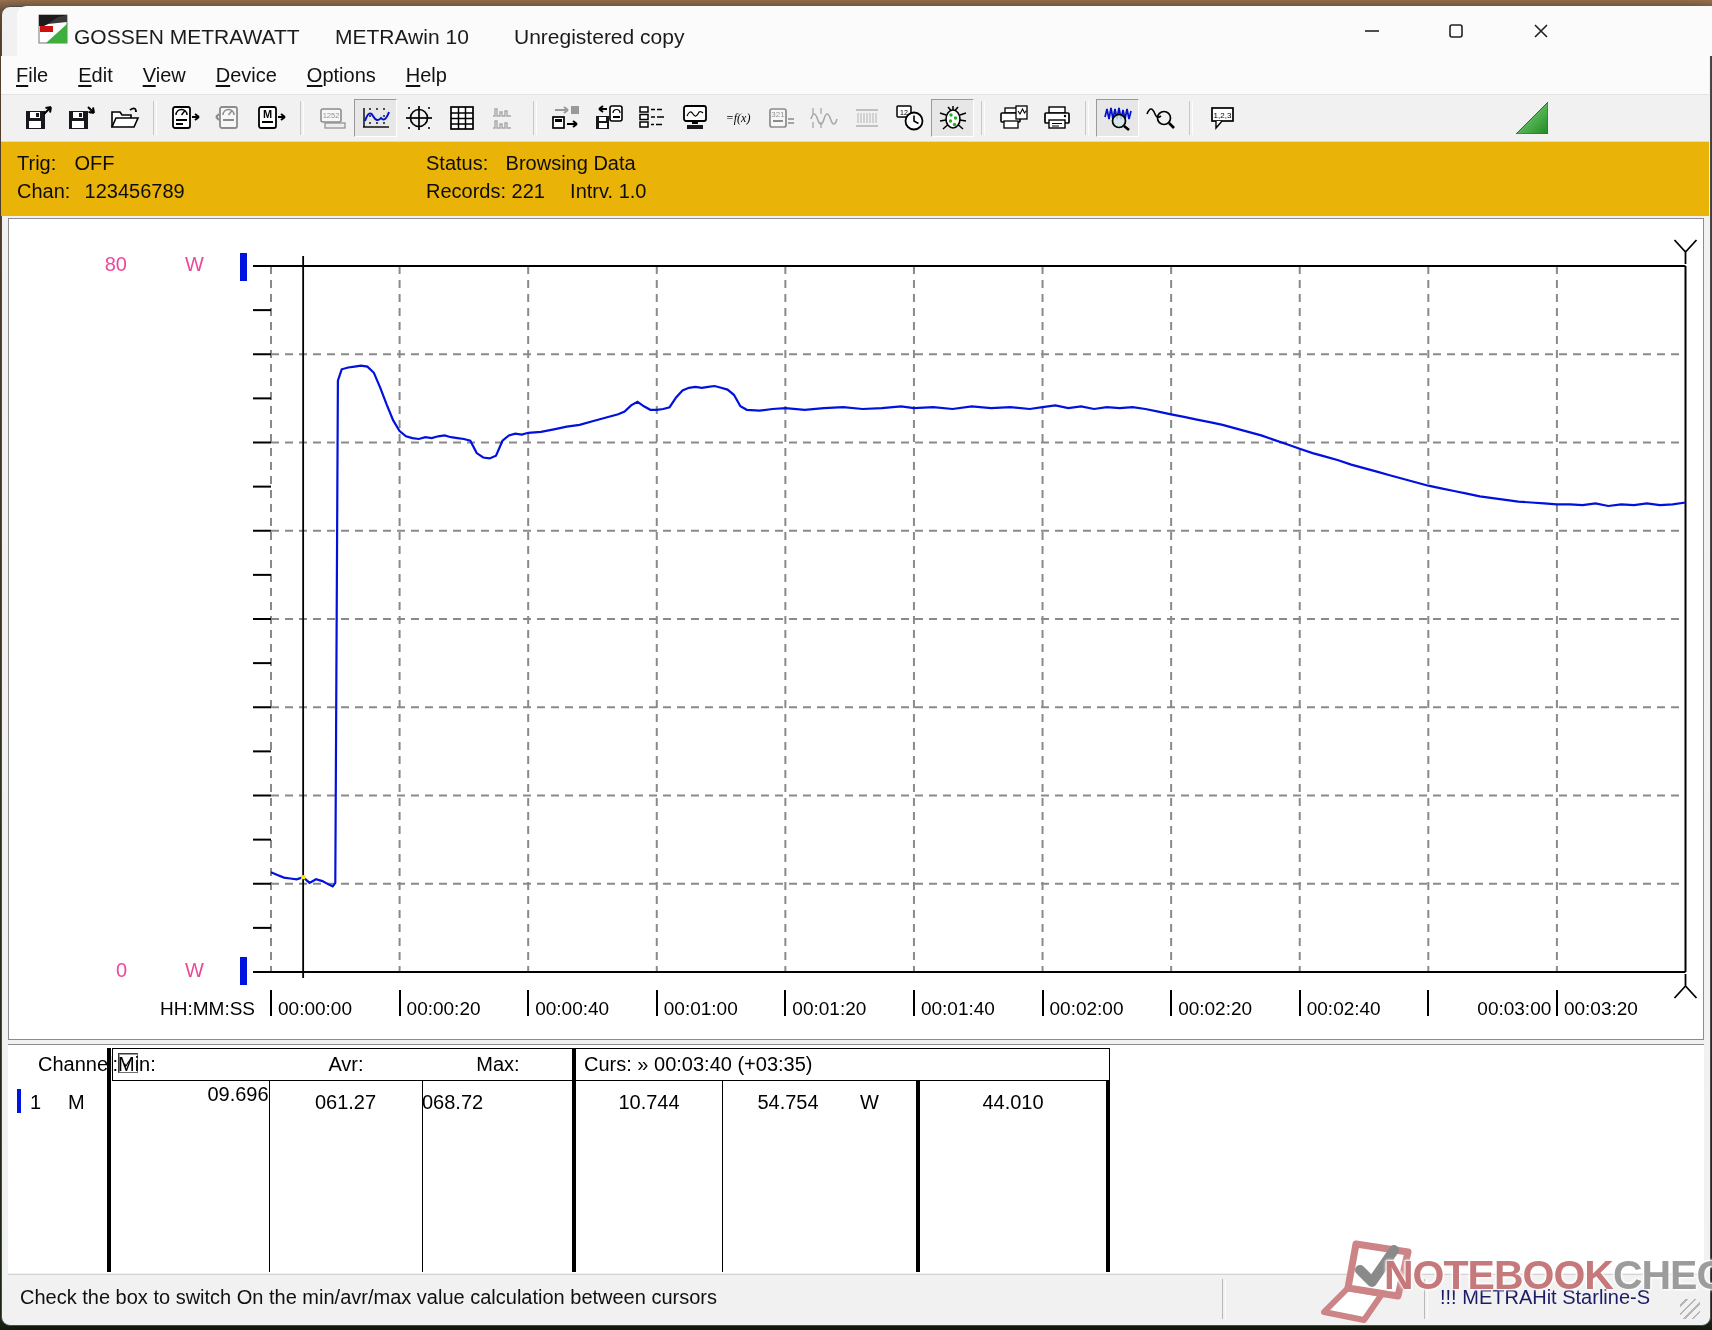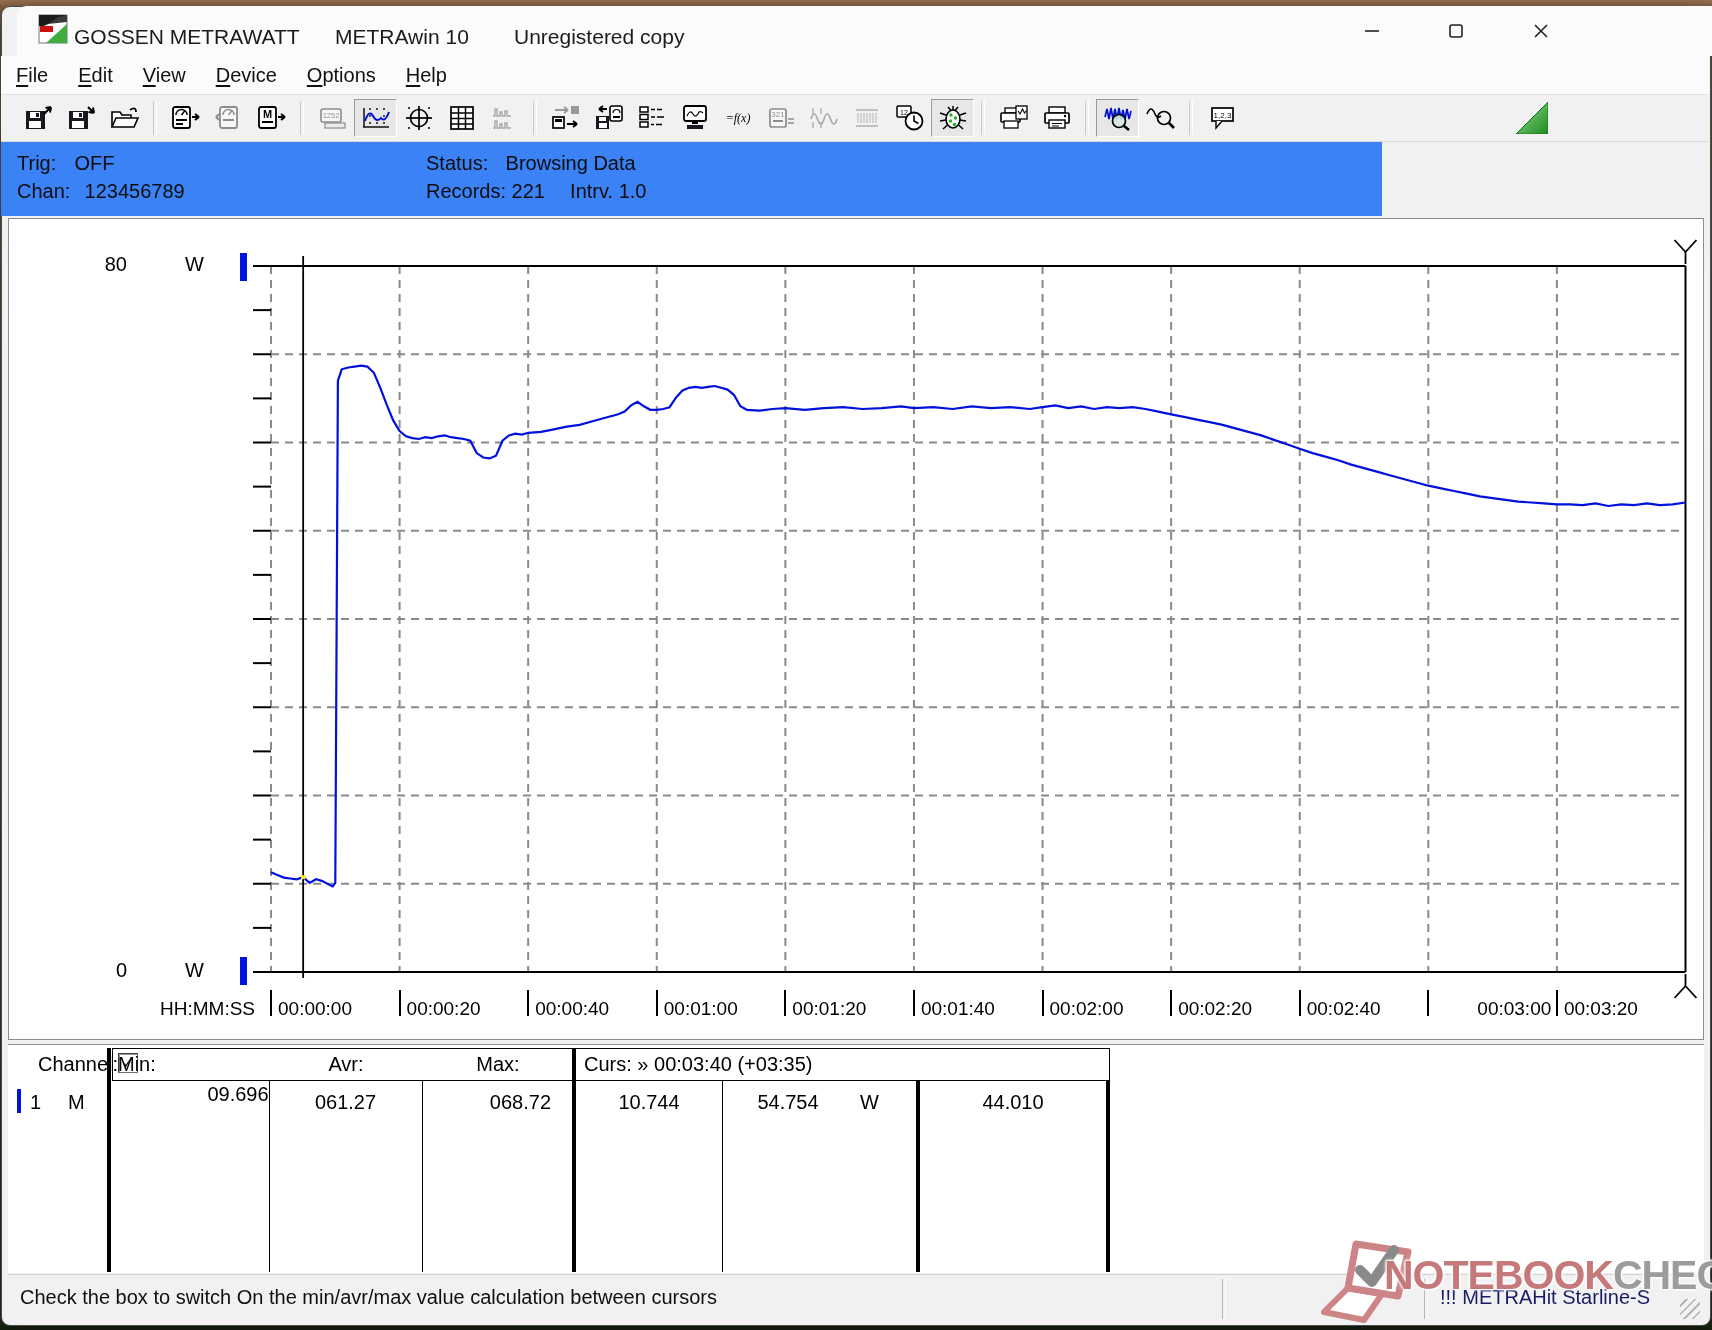--- a/index.html
+++ b/index.html
@@ -23,27 +23,27 @@
   .menu-item{font-size:20px;color:#111;padding:0 15px;height:34px;line-height:34px;}
   .menu-item u{text-decoration:underline;text-underline-offset:3px;}
   
   #toolbar{left:1px;top:94px;width:1708px;height:48px;background:#f1f1f1;border-top:1px solid #e3e3e3;border-bottom:1px solid #dadada;display:flex;align-items:center;padding-left:16px;box-sizing:border-box;}
   .tb-btn{width:41px;height:36px;display:flex;align-items:center;justify-content:center;background:#f1f1f1;border:1px solid #f1f1f1;}
   .tb-btn svg{width:30px;height:26px;}
   .tb-btn.active{border:1px solid #9a9a9a;border-right-color:#fff;border-bottom-color:#fff;background:#e7e7e7;}
   .tb-btn.disabled svg{filter:grayscale(1) opacity(.42);}
   .tb-sep{width:2px;height:34px;margin:0 7px;border-left:1px solid #c9c9c9;border-right:1px solid #fdfdfd;}
   
-  #infobar{left:1px;top:142px;width:1381px;height:74px;background:#3b82f6;font-size:20px;color:#0d0d0d;}
+  #infobar{left:1px;top:142px;width:1708px;height:74px;background:#eab308;font-size:20px;color:#0d0d0d;}
   .info-row{white-space:nowrap;}
   .info-label{display:inline-block;}
   
   #chart-panel{left:8px;top:218px;width:1696px;height:822px;background:#fff;border:1px solid #8c8c8c;box-sizing:border-box;}
   #plot-svg{left:0;top:0;}
-  .axis-label{font-size:20px;color:#000000;}
+  .axis-label{font-size:20px;color:#ec4899;}
   .time-label{font-size:19px;color:#000;white-space:nowrap;}
   .tickbar{width:2px;height:26px;background:#000;}
   .yrange-marker{width:7px;background:#0014e0;}
   
   #table-panel{left:8px;top:1044px;width:1696px;height:228px;background:#fff;border-top:1px solid #8c8c8c;font-size:20px;color:#000;}
   .tline{background:#000;}
   .tcell{white-space:nowrap;}
   .cbx{width:18px;height:18px;background:#fff;border:1px solid #707070;border-top-color:#3c3c3c;border-left-color:#3c3c3c;box-shadow:inset 1px 1px 0 #9c9c9c;font-size:15px;line-height:17px;text-align:center;font-weight:bold;}
   
   #statusbar{left:8px;top:1274px;width:1696px;height:48px;background:#f1f1f1;border-top:1px solid #d2d2d2;font-size:20px;color:#101010;}
@@ -460,21 +460,21 @@
   <div class="abs tline" style="left:564px;top:3px;width:4px;height:224px;"></div>
   <div class="abs tline" style="left:714px;top:36px;width:1px;height:191px;"></div>
   <div class="abs tline" style="left:908px;top:36px;width:4px;height:191px;"></div>
   <div class="abs tline" style="left:1098px;top:36px;width:4px;height:191px;"></div>
 
   <div class="abs" style="left:9px;top:44px;width:4px;height:24px;background:#0014e0;"></div>
   <div class="abs tcell" style="left:22px;top:46px;">1</div>
   <div class="abs tcell" style="left:60px;top:46px;">M</div>
   <div class="abs tcell" style="left:103px;top:38px;width:158px;text-align:center;padding-left:48px;">09.696</div>
   <div class="abs tcell" style="left:261px;top:46px;width:153px;text-align:center;">061.27</div>
-  <div class="abs tcell" style="left:414px;top:46px;width:129px;text-align:right;">068.72</div>
+  <div class="abs tcell" style="left:414px;top:46px;width:129px;text-align:left;">068.72</div>
   <div class="abs tcell" style="left:568px;top:46px;width:146px;text-align:center;">10.744</div>
   <div class="abs tcell" style="left:715px;top:46px;width:130px;text-align:center;">54.754</div>
   <div class="abs tcell" style="left:852px;top:46px;">W</div>
   <div class="abs tcell" style="left:912px;top:46px;width:186px;text-align:center;">44.010</div>
 </div>
 
 <div id="statusbar" class="abs">
   <div class="abs" style="left:12px;top:11px;">Check the box to switch On the min/avr/max value calculation between cursors</div>
   <div class="abs sb-div" style="left:1214px;"></div>
   <div class="abs sb-div" style="left:1416px;"></div>

